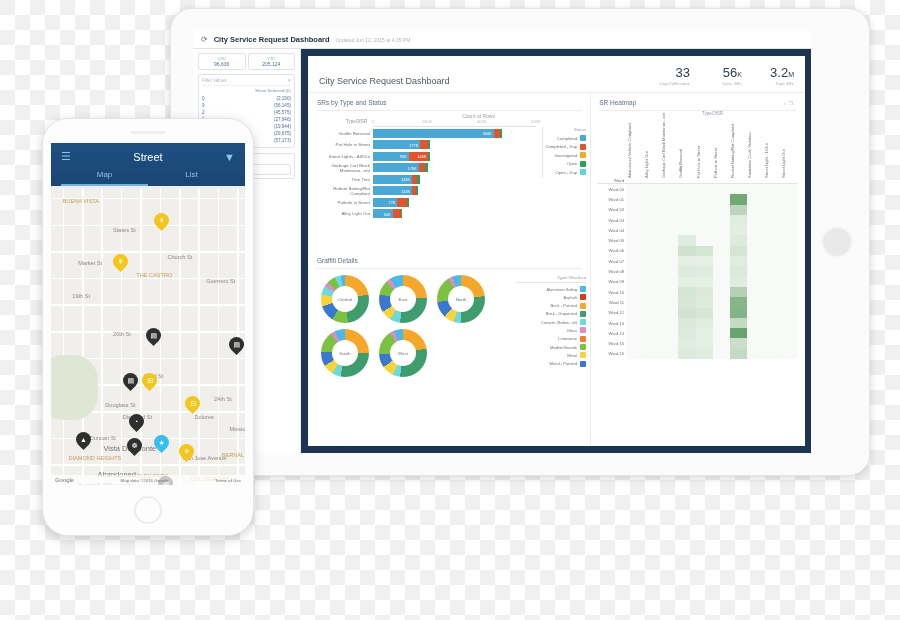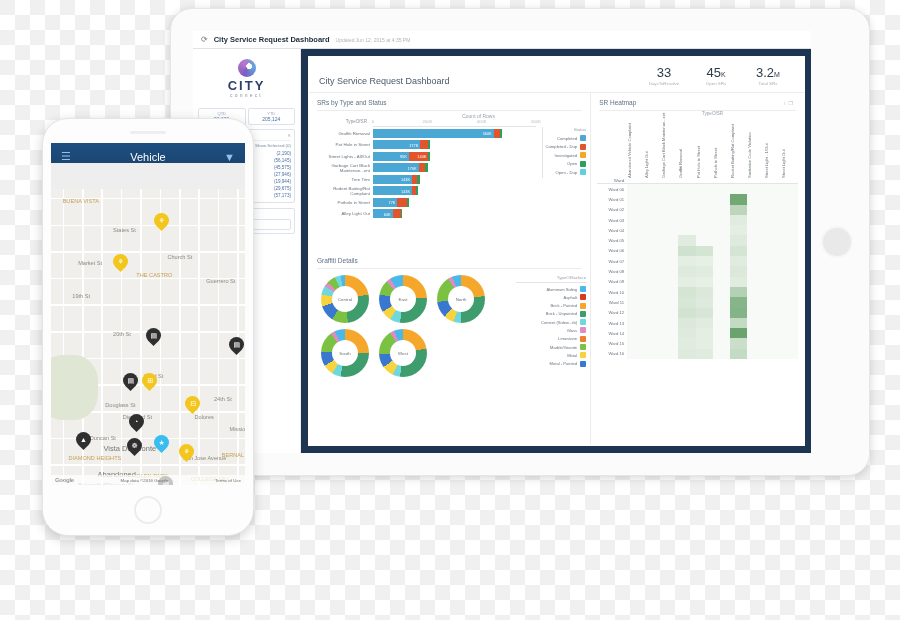--- a/index.html
+++ b/index.html
@@ -64,21 +64,21 @@
   #fp-lower { margin-top:5px; border:1px solid #dde3ec; border-radius:2px; padding:3px; background:#fff; text-align:center; }
   #fp-lower .lbl { color:#9aa4b4; font-size:4.4px; }
   #fp-lower .val { border:1px solid #dde3ec; border-radius:2px; padding:2px; margin-top:2px; color:#4a6fa5; }
 
   
   #app-frame { flex:1; background:#1d3553; padding:7px 6px 7px 7px; }
   #dash { height:100%; background:#ffffff; border:1px solid #fff; overflow:hidden; position:relative; }
 
   #dash-head { display:flex; align-items:flex-end; padding:9px 10px 6px; border-bottom:1px solid #ececec; }
   #dash-title { font-size:9px; color:#4a5a6b; flex:1; }
-  .kpi { text-align:center; min-width:52px; }
+  .kpi { text-align:right; min-width:52px; }
   .kpi .num { font-size:13px; color:#2d3b4a; line-height:1; }
   .kpi .num .suffix { font-size:7px; }
   .kpi .lbl { font-size:4.4px; color:#a8b0ba; margin-top:2px; }
 
   #dash-grid { display:flex; height:calc(100% - 34px); }
   #col-left { width:57%; border-right:1px solid #ececec; display:flex; flex-direction:column; }
   #col-right { flex:1; }
 
   .panel-title { font-size:6.5px; color:#5d7186; padding:6px 8px 4px; }
   .panel-sep { height:1px; background:#ececec; margin:0 8px; }
@@ -185,25 +185,20 @@
 
     <div id="chrome-bar">
       <span id="reload-icon">⟳</span>
       <span id="chrome-title">City Service Request Dashboard</span>
       <span id="chrome-sub">Updated Jun 12, 2015 at 4:35 PM</span>
     </div>
 
     <div id="tablet-body">
 
       <div id="left-rail">
-        <div id="logo-wrap">
-          <div class="logo-swirl"></div>
-          <div id="logo-city">CITY</div>
-          <div id="logo-connect">connect</div>
-        </div>
 
         <div id="filter-panel">
           <div id="fp-kpis">
             <div class="fp-kpi">
               <div class="k">QTD</div>
               <div class="v">96,636</div>
             </div>
             <div class="fp-kpi">
               <div class="k">YTD</div>
               <div class="v">205,124</div>
@@ -256,21 +251,21 @@
       <div id="app-frame">
         <div id="dash">
 
           <div id="dash-head">
             <div id="dash-title">City Service Request Dashboard</div>
             <div class="kpi">
               <div class="num"><span>33</span><span class="suffix"></span></div>
               <div class="lbl">DaysToResolve</div>
             </div>
             <div class="kpi">
-              <div class="num"><span>45</span><span class="suffix">K</span></div>
+              <div class="num"><span>56</span><span class="suffix">K</span></div>
               <div class="lbl">Open SRs</div>
             </div>
             <div class="kpi">
               <div class="num"><span>3.2</span><span class="suffix">M</span></div>
               <div class="lbl">Total SRs</div>
             </div>
           </div>
 
           <div id="dash-grid">
 
@@ -767,22 +762,26 @@
   </div>
   <div id="tablet-home"></div>
 </div>
 
 <div id="phone">
   <div id="phone-speaker"></div>
   <div id="phone-screen">
     <div id="ph-header">
       <div id="ph-topbar">
         <span class="ph-ico">☰</span>
-        <span id="ph-title">Vehicle</span>
+        <span id="ph-title">Street</span>
         <span class="ph-ico" style="text-align:right">▼</span>
+      </div>
+      <div id="ph-tabs">
+        <div class="ph-tab active">Map</div>
+        <div class="ph-tab">List</div>
       </div>
     </div>
     <div id="ph-map">
 
     <div class="street" style="left: 0px; right: 0px; top: 3%; height: 1.6px;"></div>
         <div class="street" style="left: 0px; right: 0px; top: 12%; height: 1.6px;"></div>
         <div class="street" style="left: 0px; right: 0px; top: 21%; height: 1.6px;"></div>
         <div class="street" style="left: 0px; right: 0px; top: 30%; height: 1.6px;"></div>
         <div class="street" style="left: 0px; right: 0px; top: 39%; height: 1.6px;"></div>
         <div class="street" style="left: 0px; right: 0px; top: 48%; height: 1.6px;"></div>

